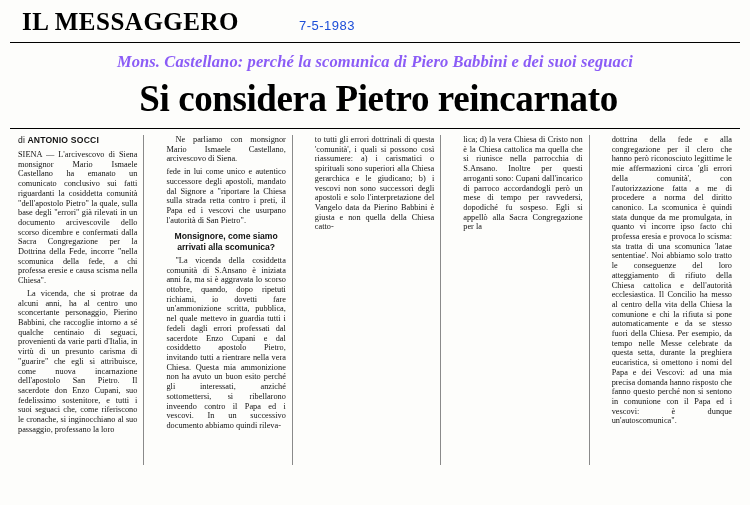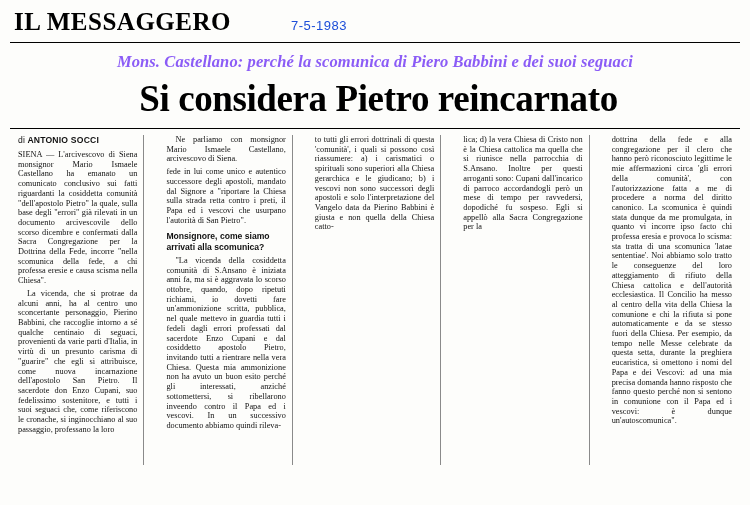--- a/index.html
+++ b/index.html
@@ -28,20 +28,21 @@
     align-items: baseline;
     padding: 8px 14px 2px 14px;
   }
   .masthead-title {
     font-family: "Liberation Serif", serif;
     font-weight: bold;
     font-size: 25px;
     letter-spacing: 0.5px;
     color: #000;
     white-space: nowrap;
+    margin-left: 8px;
   }
   .masthead-date {
     font-family: "Liberation Sans", sans-serif;
     font-size: 13px;
     margin-left: 60px;
     color: #1d4ed8;
     letter-spacing: 0.5px;
   }
 
   .rule-top {
@@ -115,21 +116,21 @@
   }
   .para.first {
     text-indent: 0;
   }
   .subhead {
     font-family: "Liberation Sans", sans-serif;
     font-weight: bold;
     font-size: 8.6px;
     margin: 6px 0 4px 0;
     line-height: 1.2;
-    text-align: left;
+    text-align: center;
   }
   .qpara {
     margin: 0 0 3px 0;
     text-indent: 9px;
   }
 </style>
 </head>
 <body>
 
 <div class="page">

